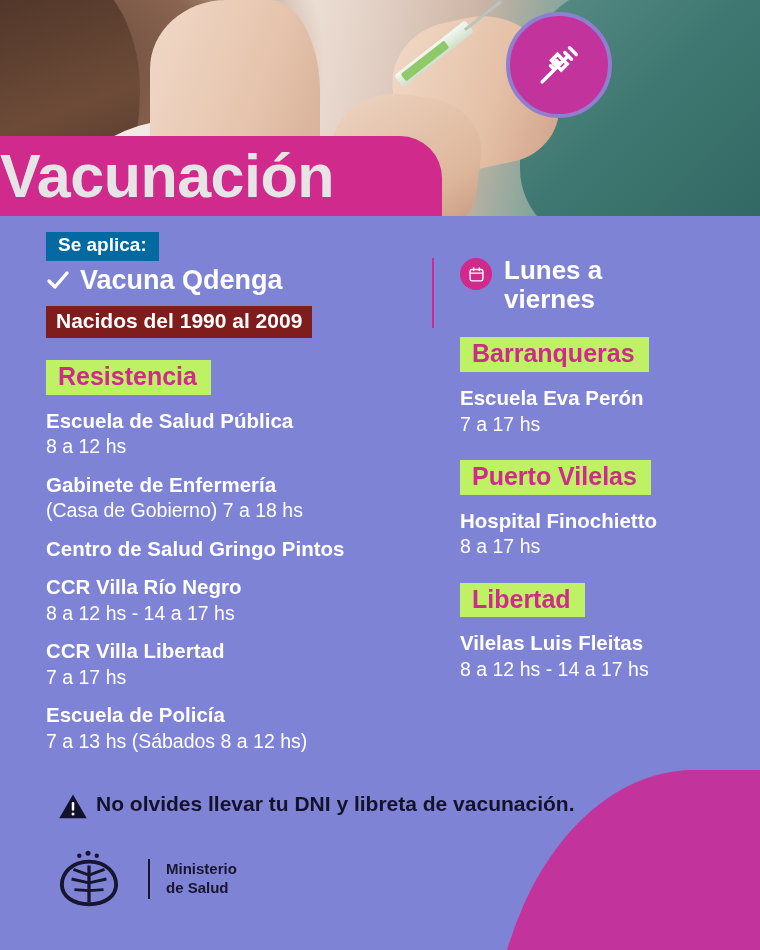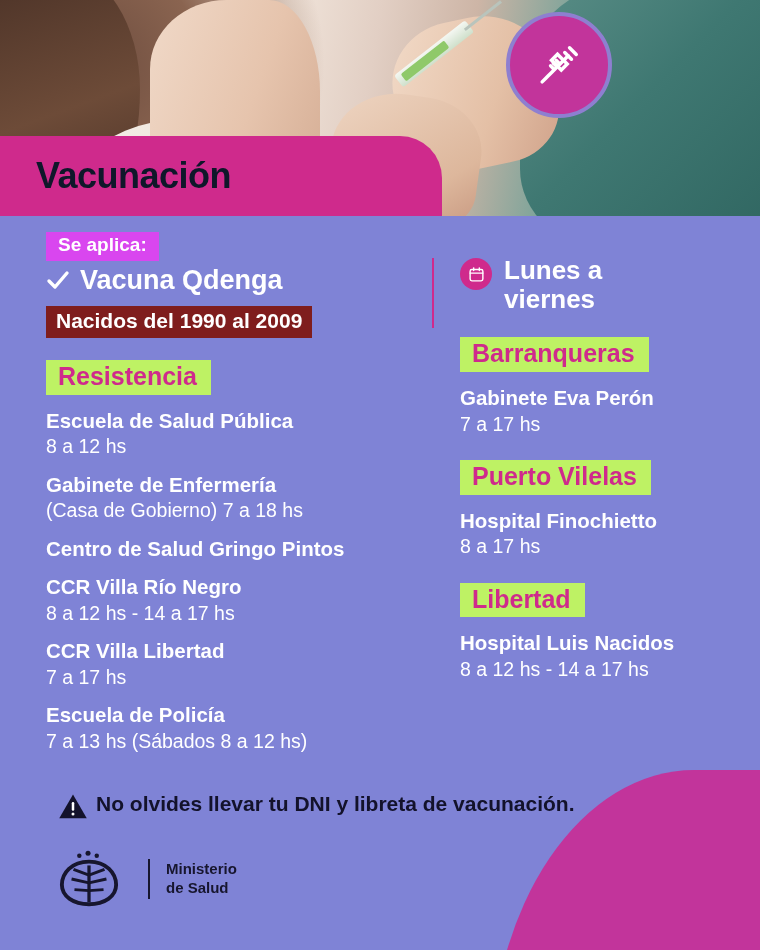--- a/index.html
+++ b/index.html
@@ -121,25 +121,24 @@
     position: absolute;
     left: 0; top: 136px;
     width: 442px;
     height: 80px;
     background: #cf2a8c;
     border-radius: 0 42px 0 0;
     display: flex;
     align-items: center;
   }
   .title-banner .title-text {
-    color: #0f172a;
-    font-size: 36px;
+    color: #e5e5e5;
+    font-size: 61px;
     font-weight: bold;
     letter-spacing: -0.5px;
-    margin-left: 36px;
   }
 
   
   .body-area {
     position: absolute;
     top: 216px; left: 0;
     width: 760px;
     height: 734px;
     background: #7f83d6;
     overflow: hidden;
@@ -155,21 +154,21 @@
   }
 
   .content {
     position: relative;
     z-index: 3;
   }
 
   
   .chip-pink {
     display: inline-block;
-    background: #d946ef;
+    background: #0369a1;
     color: #ffffff;
     font-weight: bold;
     padding: 3px 12px 5px 12px;
     font-size: 19px;
     line-height: 1.1;
   }
   .chip-white {
     display: inline-block;
     background: #bef264;
     color: #cf2a8c;
@@ -409,33 +408,33 @@
             <line x1="3" y1="10" x2="21" y2="10"></line>
             <line x1="8" y1="2.6" x2="8" y2="6.4"></line>
             <line x1="16" y1="2.6" x2="16" y2="6.4"></line>
           </svg>
         </span>
         <span class="days-text">Lunes a viernes</span>
       </div>
 
       <div class="r-city">
         <span class="chip-white">Barranqueras</span>
-        <div class="place">Gabinete Eva Perón</div>
+        <div class="place">Escuela Eva Perón</div>
         <div class="hours">7 a 17 hs</div>
       </div>
 
       <div class="r-city">
         <span class="chip-white">Puerto Vilelas</span>
         <div class="place">Hospital Finochietto</div>
         <div class="hours">8 a 17 hs</div>
       </div>
 
       <div class="r-city">
         <span class="chip-white">Libertad</span>
-        <div class="place">Hospital Luis Nacidos</div>
+        <div class="place">Vilelas Luis Fleitas</div>
         <div class="hours">8 a 12 hs - 14 a 17 hs</div>
       </div>
     </div>
 
     <div class="note-row">
       <span class="warn-icon">
         <svg viewBox="0 0 24 24">
           <path d="M12 2 L23 21 L1 21 Z" fill="#13122b"></path>
           <rect x="11" y="8" width="2" height="7" fill="#ffffff" rx="1"></rect>
           <circle cx="12" cy="17.6" r="1.2" fill="#ffffff"></circle>

